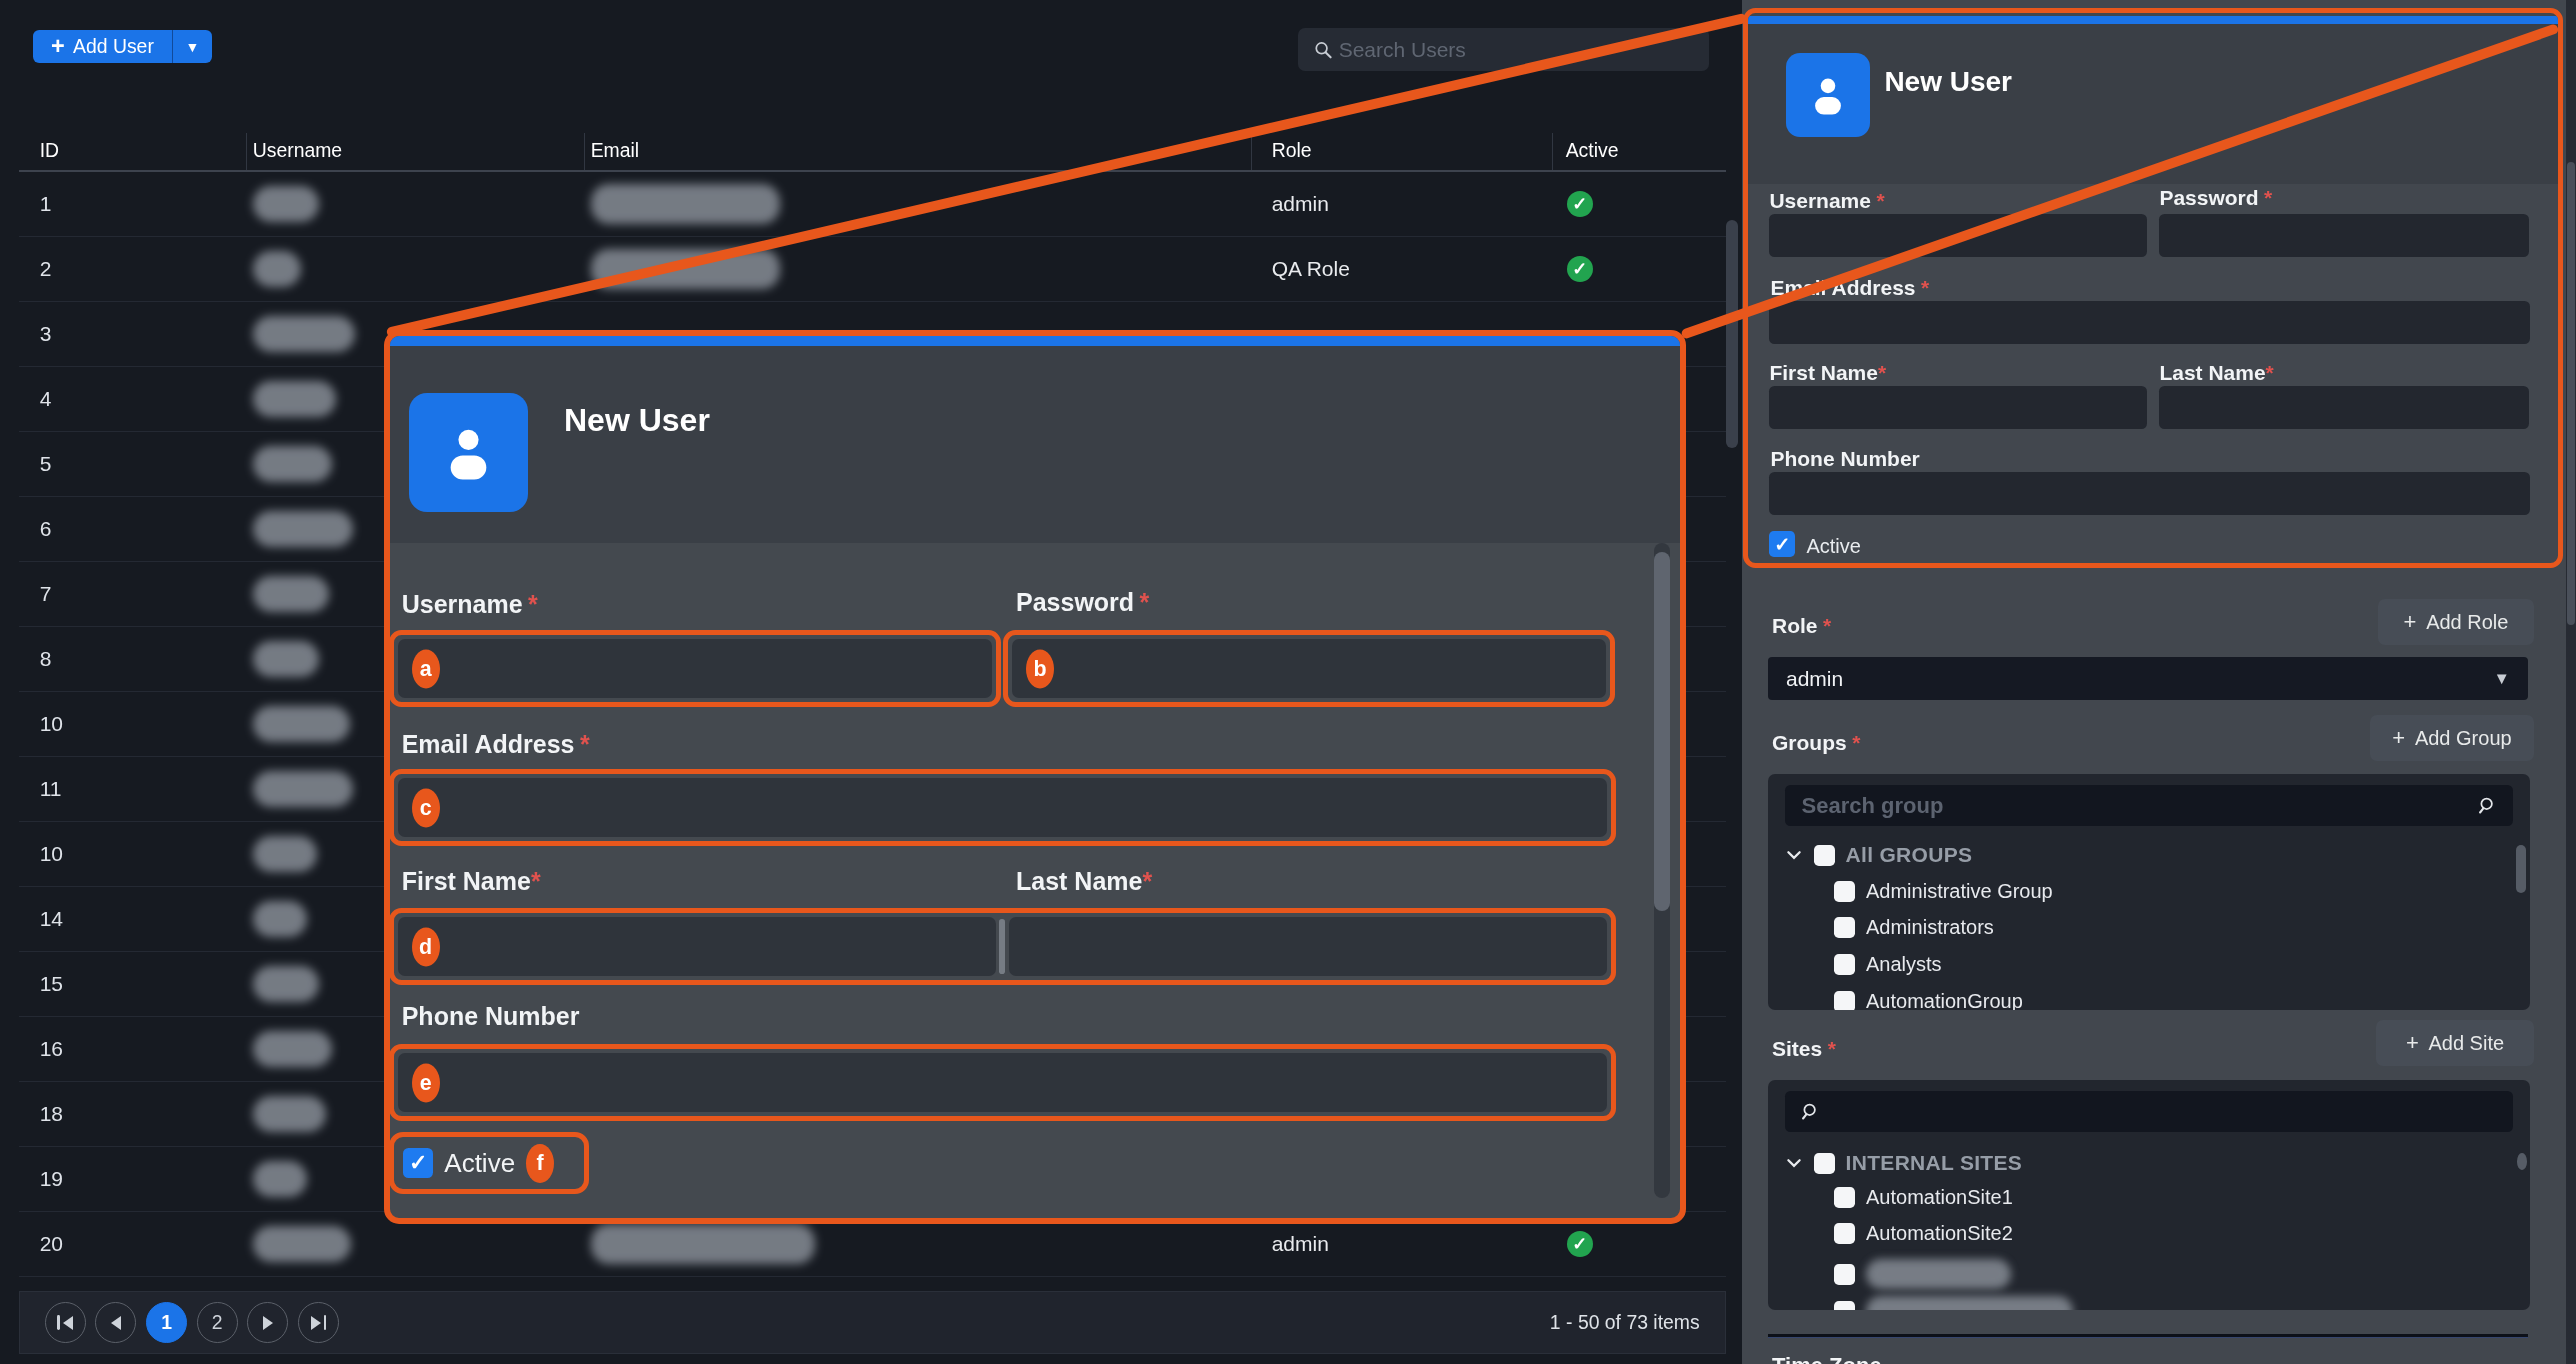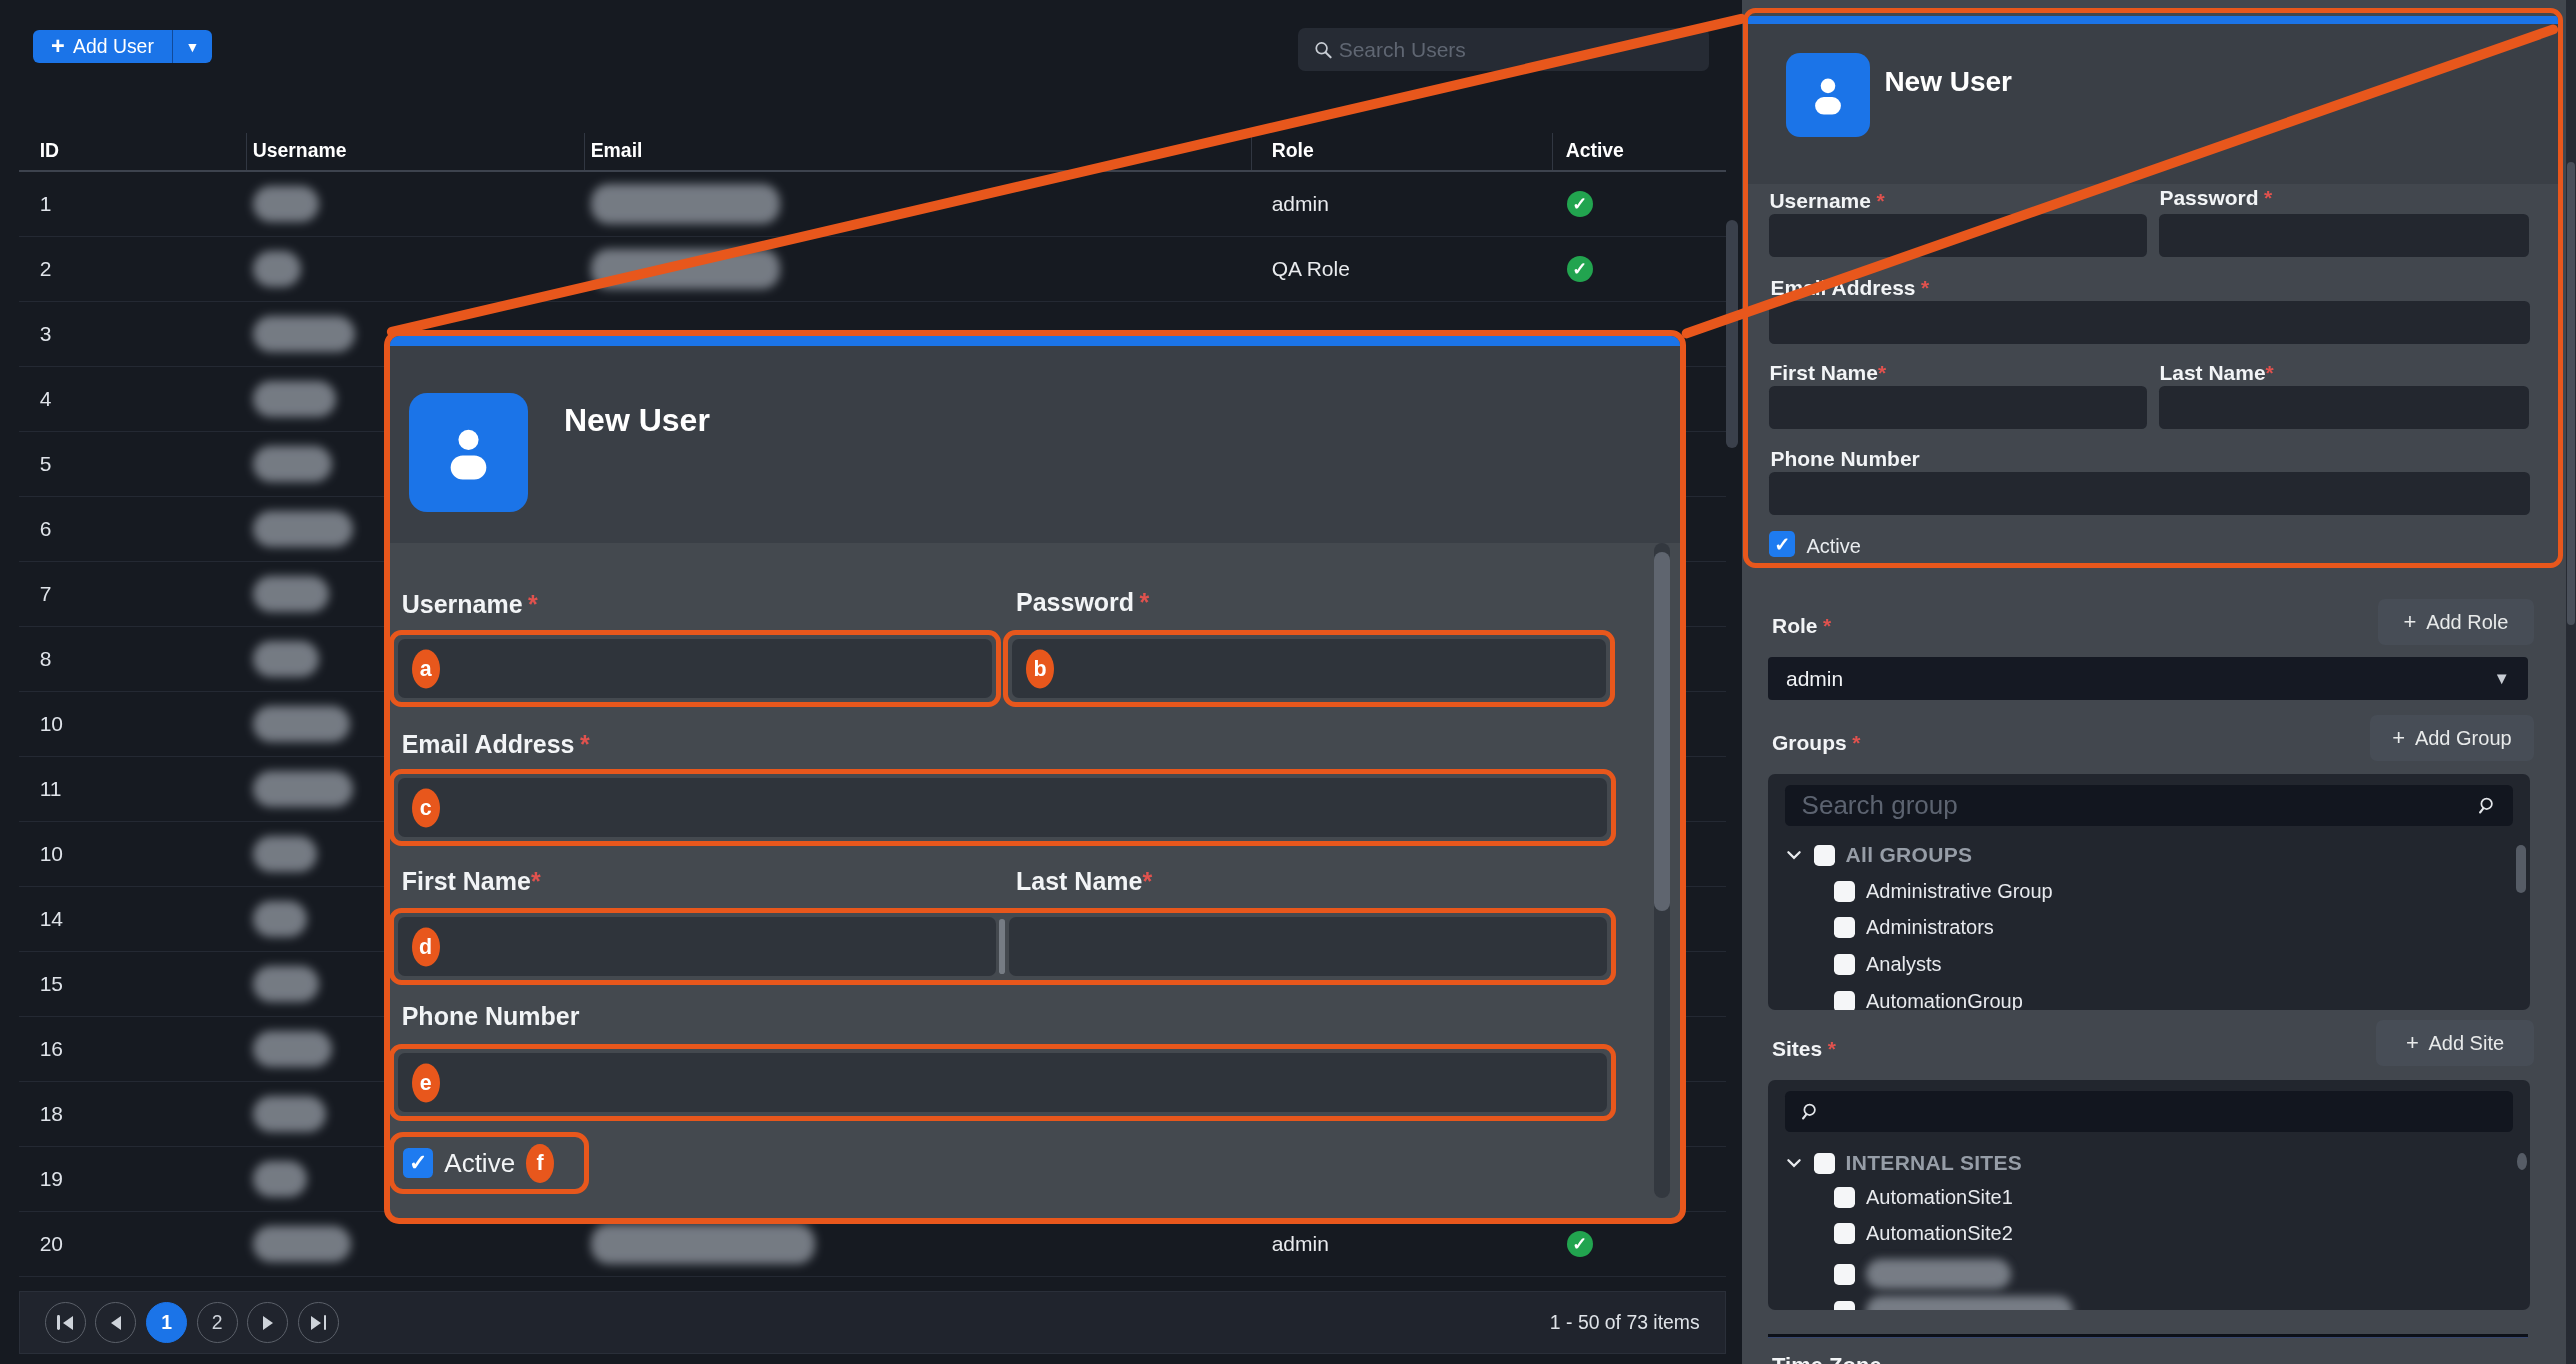--- a/index.html
+++ b/index.html
@@ -12,21 +12,21 @@
   .adduser-main{background:#1b74e8;color:#fff;display:flex;align-items:center;gap:8.3px;padding:0 18px;font-size:19.4px;}
   .adduser-plus{font-size:23.5px;font-weight:bold;line-height:1;}
   .adduser-caret{background:#1b74e8;border-left:1.4px solid rgba(10,40,90,.55);width:40px;display:flex;align-items:center;justify-content:center;color:#fff;font-size:14px;}
   .searchbox{left:1298px;top:28px;width:411px;height:43px;background:#262b34;border-radius:7px;display:flex;align-items:center;padding:0 15px;gap:3px;z-index:1;}
   .searchbox input{background:transparent;border:none;outline:none;color:#aeb4bd;font-size:21px;width:100%;}
   .searchbox input::placeholder{color:#5f6672;}
 
   
   .thead{left:18.7px;top:133px;width:1707px;height:37px;}
   .thead .sep{position:absolute;top:0;width:1.4px;height:37px;background:#313742;}
-  .th{position:absolute;top:5.5px;color:#ffffff;font-size:19.4px;font-weight:bold;}
+  .th{position:absolute;top:5.5px;color:#ffffff;font-size:19.4px;font-weight:normal;}
   .thead-border{left:18.7px;top:170px;width:1707px;height:2.1px;background:#3d434e;}
   .tbody{left:18.7px;top:172px;width:1707px;height:1116px;overflow:hidden;}
   .trow{position:relative;width:100%;height:65px;border-bottom:1.4px solid #242933;}
   .cell-id{position:absolute;left:21px;top:50%;transform:translateY(-50%);color:#dfe3e9;font-size:21px;}
   .pill{position:absolute;top:50%;transform:translateY(-50%);height:36px;border-radius:18px;background:#868c95;filter:blur(4.8px);opacity:.85;}
   .pill-user{left:234px;}
   .pill-mail{left:572px;height:40px;}
   .cell-role{position:absolute;left:1253px;top:50%;transform:translateY(-50%);color:#e9ebee;font-size:21px;}
   .check{position:absolute;left:1548px;top:50%;transform:translateY(-50%);width:26px;height:26px;border-radius:50%;background:#22a44f;color:#fff;font-size:18px;font-weight:bold;display:flex;align-items:center;justify-content:center;}
   .table-scroll{left:1726px;top:220px;width:12.4px;height:228px;background:#3a404b;border-radius:6.2px;}
@@ -77,21 +77,21 @@
   .p-label{font-size:21px;}
   .pinput{position:absolute;background:#23272f;border:none;outline:none;border-radius:5.5px;color:#fff;font-size:19.4px;padding:0 14px;}
   .p-cb{width:26px;height:26px;font-size:19.4px;border-radius:4.8px;}
   .p-active-label{position:absolute;color:#e9ecef;font-size:20px;}
   .graybtn{position:absolute;background:#474d56;border-radius:7px;color:#e8eaea;font-size:20px;display:flex;align-items:center;justify-content:center;gap:9.7px;z-index:1;}
   .graybtn .plus{font-size:22px;}
   .dropdown{position:absolute;background:#151923;border-radius:4.1px;color:#f0f2f5;font-size:21px;display:flex;align-items:center;padding:0 18px;}
   .dd-caret{margin-left:auto;color:#c8cdd4;font-size:16.6px;}
   .listbox{position:absolute;background:#22262e;border-radius:7px;overflow:hidden;}
   .innersearch{position:absolute;left:16.6px;top:11px;right:16.6px;height:41px;background:#12161f;border-radius:5.5px;display:flex;align-items:center;padding:0 15px;}
-  .innersearch input{flex:1;background:transparent;border:none;outline:none;color:#3b82f6;font-size:26px;}
+  .innersearch input{flex:1;background:transparent;border:none;outline:none;color:#3b82f6;font-size:22px;font-weight:bold;}
   .innersearch input::placeholder{color:#5c6370;}
   .treerow{position:absolute;display:flex;align-items:center;gap:11px;}
   .chk{width:21px;height:21px;background:#f5f6f8;border-radius:4.8px;flex:0 0 auto;}
   .tree-root-label{color:#969da7;font-size:21px;font-weight:bold;letter-spacing:0.3px;}
   .tree-item-label{color:#e8eaee;font-size:20px;}
   .lb-scroll{position:absolute;background:#565c66;border-radius:5.5px;}
   .p-divider{position:absolute;left:26px;width:760px;height:3.5px;background:#0d1119;border-bottom:1.4px solid #36466f;}
   .partial-wrap{position:absolute;left:30px;top:1353px;width:346px;height:11px;overflow:hidden;}
   .partial-wrap span{color:#f2f4f6;font-size:22px;font-weight:bold;display:block;}
   .screen-scroll-track{left:2566px;top:0;width:10.4px;height:1364px;background:#272b33;z-index:50;}

